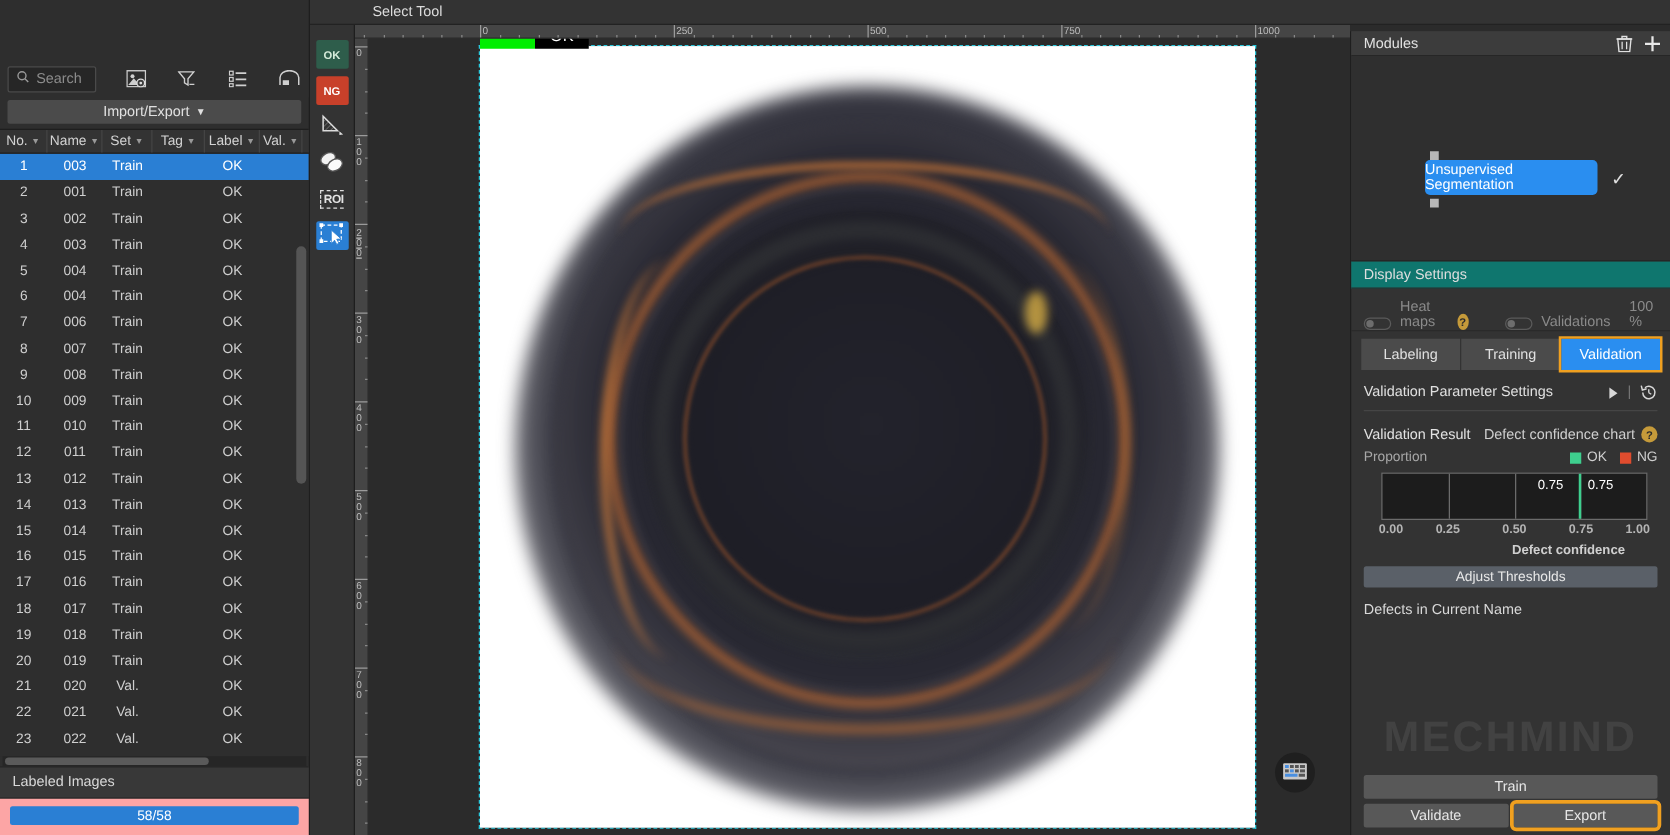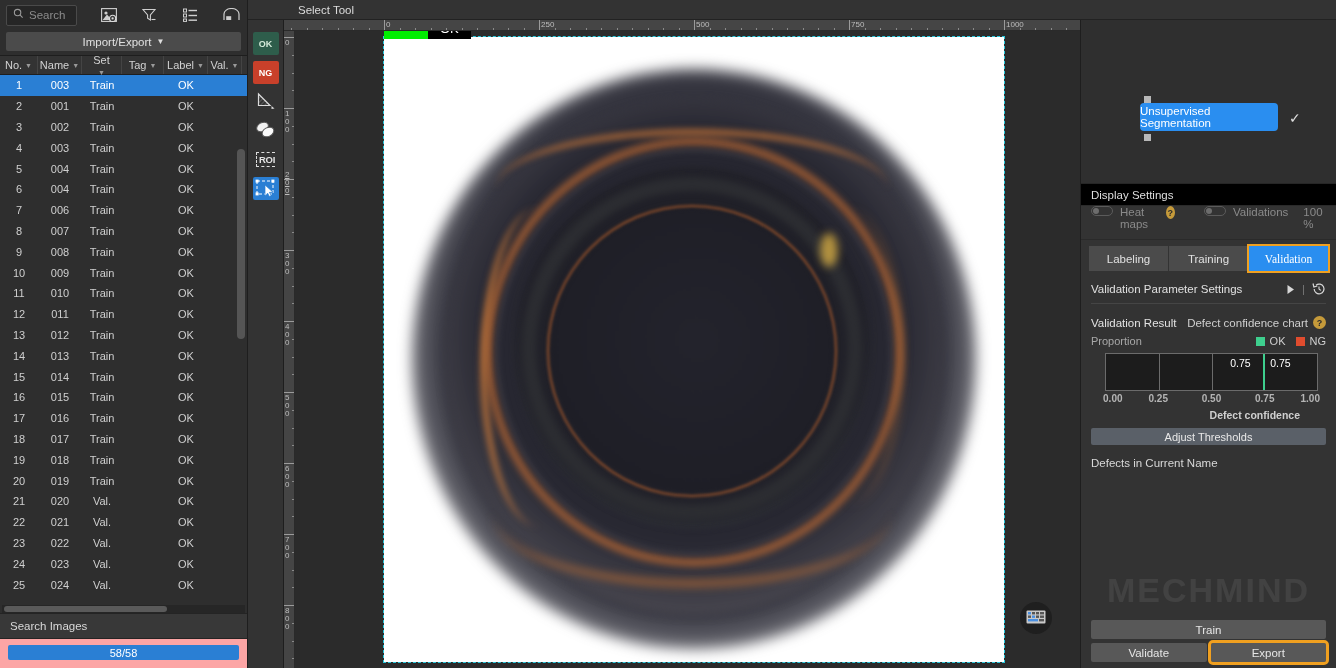--- a/index.html
+++ b/index.html
@@ -18,20 +18,21 @@
     width: 248px; height: 668px;
     background: #2e2e2e;
     border-right: 1px solid #1e1e1e;
     display: flex; flex-direction: column;
     position: relative;
   }
   .search-row {
     height: 30px; display: flex; align-items: center;
     padding: 0 6px; gap: 22px;
     background: #2e2e2e;
+    margin-top: 48px;
   }
   .search-box {
     flex: 1; height: 21px; background: #262626;
     border: 1px solid #4a4a4a; border-radius: 2px;
     display: flex; align-items: center; padding: 0 6px; gap: 5px;
   }
   .search-box input {
     background: transparent; border: none; outline: none;
     color: #cfcfcf; font-size: 11.5px; font-family: inherit; width: 100%;
   }
@@ -50,21 +51,21 @@
   .tbl-head {
     display: flex; height: 20px; align-items: stretch;
     background: #333333; border-top: 1px solid #1e1e1e; border-bottom: 1px solid #1e1e1e;
     font-size: 11px; color: #d2d2d2;
   }
   .th {
     display: flex; align-items: center; justify-content: center;
     border-right: 1px solid #444; position: relative; gap: 3px; cursor: pointer;
   }
   .th .sortc { font-size: 7px; color: #999; }
-  .c0 { width: 38px; } .c1 { width: 44px; } .c2 { width: 40px; flex-direction: column; }
+  .c0 { width: 38px; } .c1 { width: 44px; } .c2 { width: 40px; }
   .c3 { width: 42px; } .c4 { width: 44px; } .c5 { width: 34px; }
 
   .tbl-body { flex: 1; overflow: hidden; position: relative; background: #2e2e2e; }
   .trow {
     display: flex; height: 20.8px; align-items: center;
     font-size: 11px; color: #cfcfcf; cursor: pointer;
   }
   .trow.sel { background: #2a7fd4; color: #ffffff; }
   .td { display: flex; align-items: center; justify-content: center; }
 
@@ -151,21 +152,21 @@
   }
   #kbd-btn {
     position: absolute; right: 28px; bottom: 34px; width: 32px; height: 32px;
     border-radius: 50%; background: #1f1f1f;
     display: flex; align-items: center; justify-content: center; cursor: pointer;
   }
 
   
   #right-panel {
     width: 256px; background: #333333; border-left: 1px solid #1e1e1e;
-    display: flex; flex-direction: column; position: relative;
+    display: flex; flex-direction: column; position: relative; margin-top: 25px;
   }
   .rp-header {
     height: 20px; background: #3c3c3c; display: flex; align-items: center;
     padding: 0 7px 0 10px; font-size: 11.5px; color: #e2e2e2;
     border-bottom: 1px solid #262626;
   }
   .rp-header .spacer { flex: 1; }
   .rp-header .hi { margin-left: 9px; cursor: pointer; display: flex; }
   #modules-canvas {
     height: 164px; background: #2f2f2f; position: relative;
@@ -175,26 +176,26 @@
     position: absolute; left: 59px; top: 83px; width: 138px; height: 28px;
     background: #2a8ef0; border-radius: 4px; color: #fff; font-size: 11.5px;
     display: flex; align-items: center; justify-content: center; cursor: pointer;
   }
   .node-handle {
     position: absolute; width: 7px; height: 7px; background: #b8b8b8; left: 63px;
   }
   #node-check { position: absolute; left: 208px; top: 90px; color: #e0e0e0; font-size: 14px; }
 
   .section-bar {
-    height: 22px; background: #000000; display: flex; align-items: center;
+    height: 22px; background: #0f766e; display: flex; align-items: center;
     padding-left: 10px; font-size: 11.5px; color: #dedede;
     border-bottom: 1px solid #2a2a2a;
   }
   .toggles-row {
-    height: 34px; display: flex; align-items: flex-start; padding: 0 10px;
+    height: 34px; display: flex; align-items: flex-end; padding: 0 10px;
     font-size: 11.5px; color: #8a8a8a; gap: 7px;
     border-bottom: 1px solid #2a2a2a;
   }
   .tg {
     width: 22px; height: 10px; border-radius: 5px; border: 1px solid #5b5b5b;
     position: relative; flex: none; cursor: pointer;
   }
   .tg::after {
     content: ""; position: absolute; left: 1px; top: 1px;
     width: 6px; height: 6px; border-radius: 50%; background: #6d6d6d;
@@ -204,21 +205,21 @@
     color: #2b2b2b; font-size: 9px; font-weight: bold;
     display: flex; align-items: center; justify-content: center; cursor: pointer;
   }
 
   .tabs { display: flex; height: 25px; margin-top: 6px; padding: 0 8px; gap: 1px; position: relative; }
   .tab {
     flex: 1; background: #4b4b4b; color: #e0e0e0; font-size: 11.5px;
     display: flex; align-items: center; justify-content: center; cursor: pointer;
   }
   .tab.active { background: #2a8ef0; color: #fff; }
-  .tab.highlight { outline: 2px solid #f0a020; outline-offset: 0px; z-index: 2; font-family: Liberation Serif, serif; }
+  .tab.highlight { outline: 2px solid #f0a020; outline-offset: 0px; z-index: 2; }
 
   .vps-row {
     height: 28px; display: flex; align-items: center; padding: 0 10px;
     font-size: 11.5px; color: #e0e0e0; margin-top: 4px;
   }
   .vps-row .spacer { flex: 1; }
   .hr { height: 1px; background: #454545; margin: 0 10px; }
 
   .vr-row {
     display: flex; align-items: center; padding: 0 10px; margin-top: 12px;
@@ -558,21 +559,21 @@
       <div class="vscroll-track">
         <div class="vscroll-thumb"></div>
       </div>
     </div>
 
     <div class="hscroll-track">
       <div class="hscroll-thumb"></div>
     </div>
 
     <div class="labeled-images">
-      <span>Search Images</span>
+      <span>Labeled Images</span>
     </div>
     <div class="progress-wrap">
       <div class="progress-bar">
         <span>58/58</span>
       </div>
     </div>
   </div>
 
   <div id="tool-strip">
     <div class="tbtn ok">
@@ -714,21 +715,21 @@
         <div class="rt" style="top: 503.159px; height: 1px; width: 11px; left: 0px; background: rgb(155, 155, 155);"></div>
         <div class="rt" style="top: 520.915px; height: 1px; width: 3px; left: 8px; background: rgb(138, 138, 138);"></div>
         <div class="rt" style="top: 538.67px; height: 1px; width: 3px; left: 8px; background: rgb(138, 138, 138);"></div>
         <div class="rt" style="top: 556.426px; height: 1px; width: 3px; left: 8px; background: rgb(138, 138, 138);"></div>
         <div class="rt" style="top: 574.182px; height: 1px; width: 11px; left: 0px; background: rgb(155, 155, 155);"></div>
         <div class="rt" style="top: 591.938px; height: 1px; width: 3px; left: 8px; background: rgb(138, 138, 138);"></div>
         <div class="rt" style="top: 609.693px; height: 1px; width: 3px; left: 8px; background: rgb(138, 138, 138);"></div>
         <div class="rt" style="top: 627.449px; height: 1px; width: 3px; left: 8px; background: rgb(138, 138, 138);"></div>
         <div class="rlbl-v" style="top: 8px; left: 1px;">0</div>
         <div class="rlbl-v" style="top: 79.0227px; left: 1px;">100</div>
-        <div class="rlbl-v" style="top: 140px; left: 1px; text-decoration: underline;">200</div>
+        <div class="rlbl-v" style="top: 152px; left: 1px; text-decoration: underline;">200</div>
         <div class="rlbl-v" style="top: 221.068px; left: 1px;">300</div>
         <div class="rlbl-v" style="top: 292.091px; left: 1px;">400</div>
         <div class="rlbl-v" style="top: 363.114px; left: 1px;">500</div>
         <div class="rlbl-v" style="top: 434.136px; left: 1px;">600</div>
         <div class="rlbl-v" style="top: 505.159px; left: 1px;">700</div>
         <div class="rlbl-v" style="top: 576.182px; left: 1px;">800</div>
       </div>
 
     <div id="canvas-area">
       <div id="image-frame" style="outline-color: rgb(40, 200, 220);">

